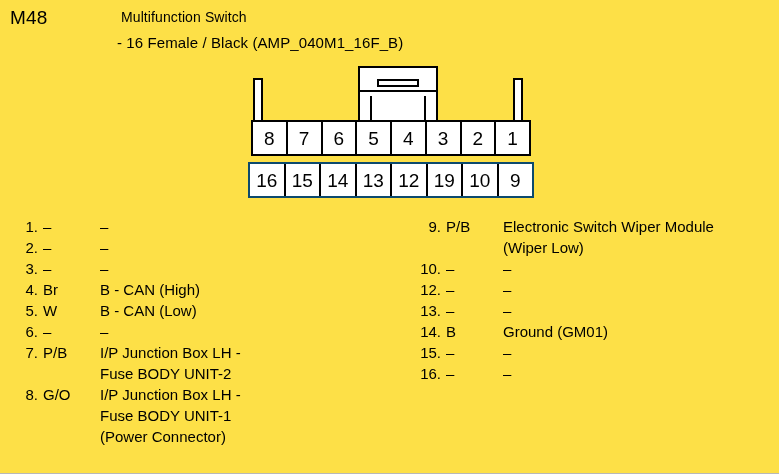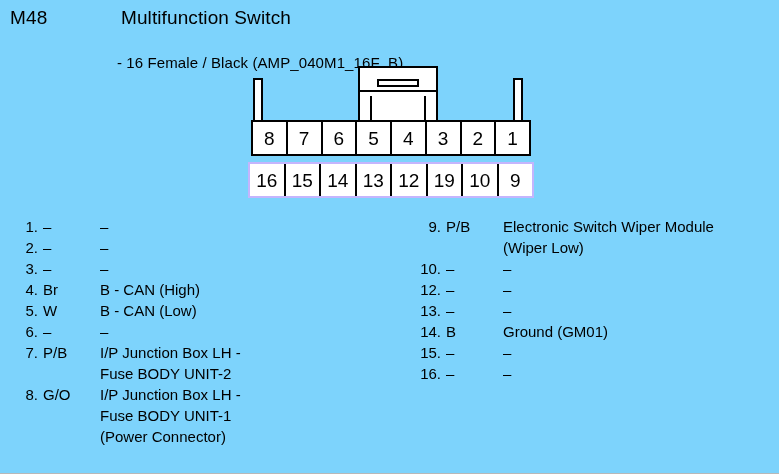--- a/index.html
+++ b/index.html
@@ -8,52 +8,51 @@
     background: #ffffff;
   }
   body {
     font-family: "Liberation Sans", sans-serif;
     color: #000000;
   }
   #page {
     position: relative;
     width: 779px;
     height: 474px;
-    background: #7dd3fc;
+    background: #fde047;
     overflow: hidden;
     box-sizing: border-box;
     border-bottom: 1px solid #b8b8b8;
     padding-left: 36px;
   }
 
   
   .hdr-code {
     position: absolute;
     left: 10px;
     top: 7px;
     font-size: 19px;
     line-height: 22px;
     letter-spacing: .2px;
   }
   .hdr-title {
     position: absolute;
     left: 121px;
     top: 6px;
-    font-size: 19px;
+    font-size: 14px;
     line-height: 23px;
     letter-spacing: .1px;
   }
   .hdr-sub {
     position: absolute;
     left: 117px;
     top: 33px;
     font-size: 15px;
     line-height: 19px;
     letter-spacing: .1px;
-    margin-top: 20px;
   }
 
   
   #connector {
     position: absolute;
     left: 248px;
     top: 66px;
     width: 300px;
     height: 130px;
   }
@@ -126,21 +125,21 @@
     top: 54px;
     width: 280px;
     height: 36px;
     border: 2px solid #000;
   }
   .pin-row.bottom {
     left: 0px;
     top: 96px;
     width: 286px;
     height: 36px;
-    border: 2px solid #c4b5fd;
+    border: 2px solid #0c4a6e;
   }
   .pin-cell {
     flex: 1 1 0;
     border-right: 2px solid #000;
     display: flex;
     align-items: center;
     justify-content: center;
     font-size: 19px;
     line-height: 1;
     box-sizing: border-box;

